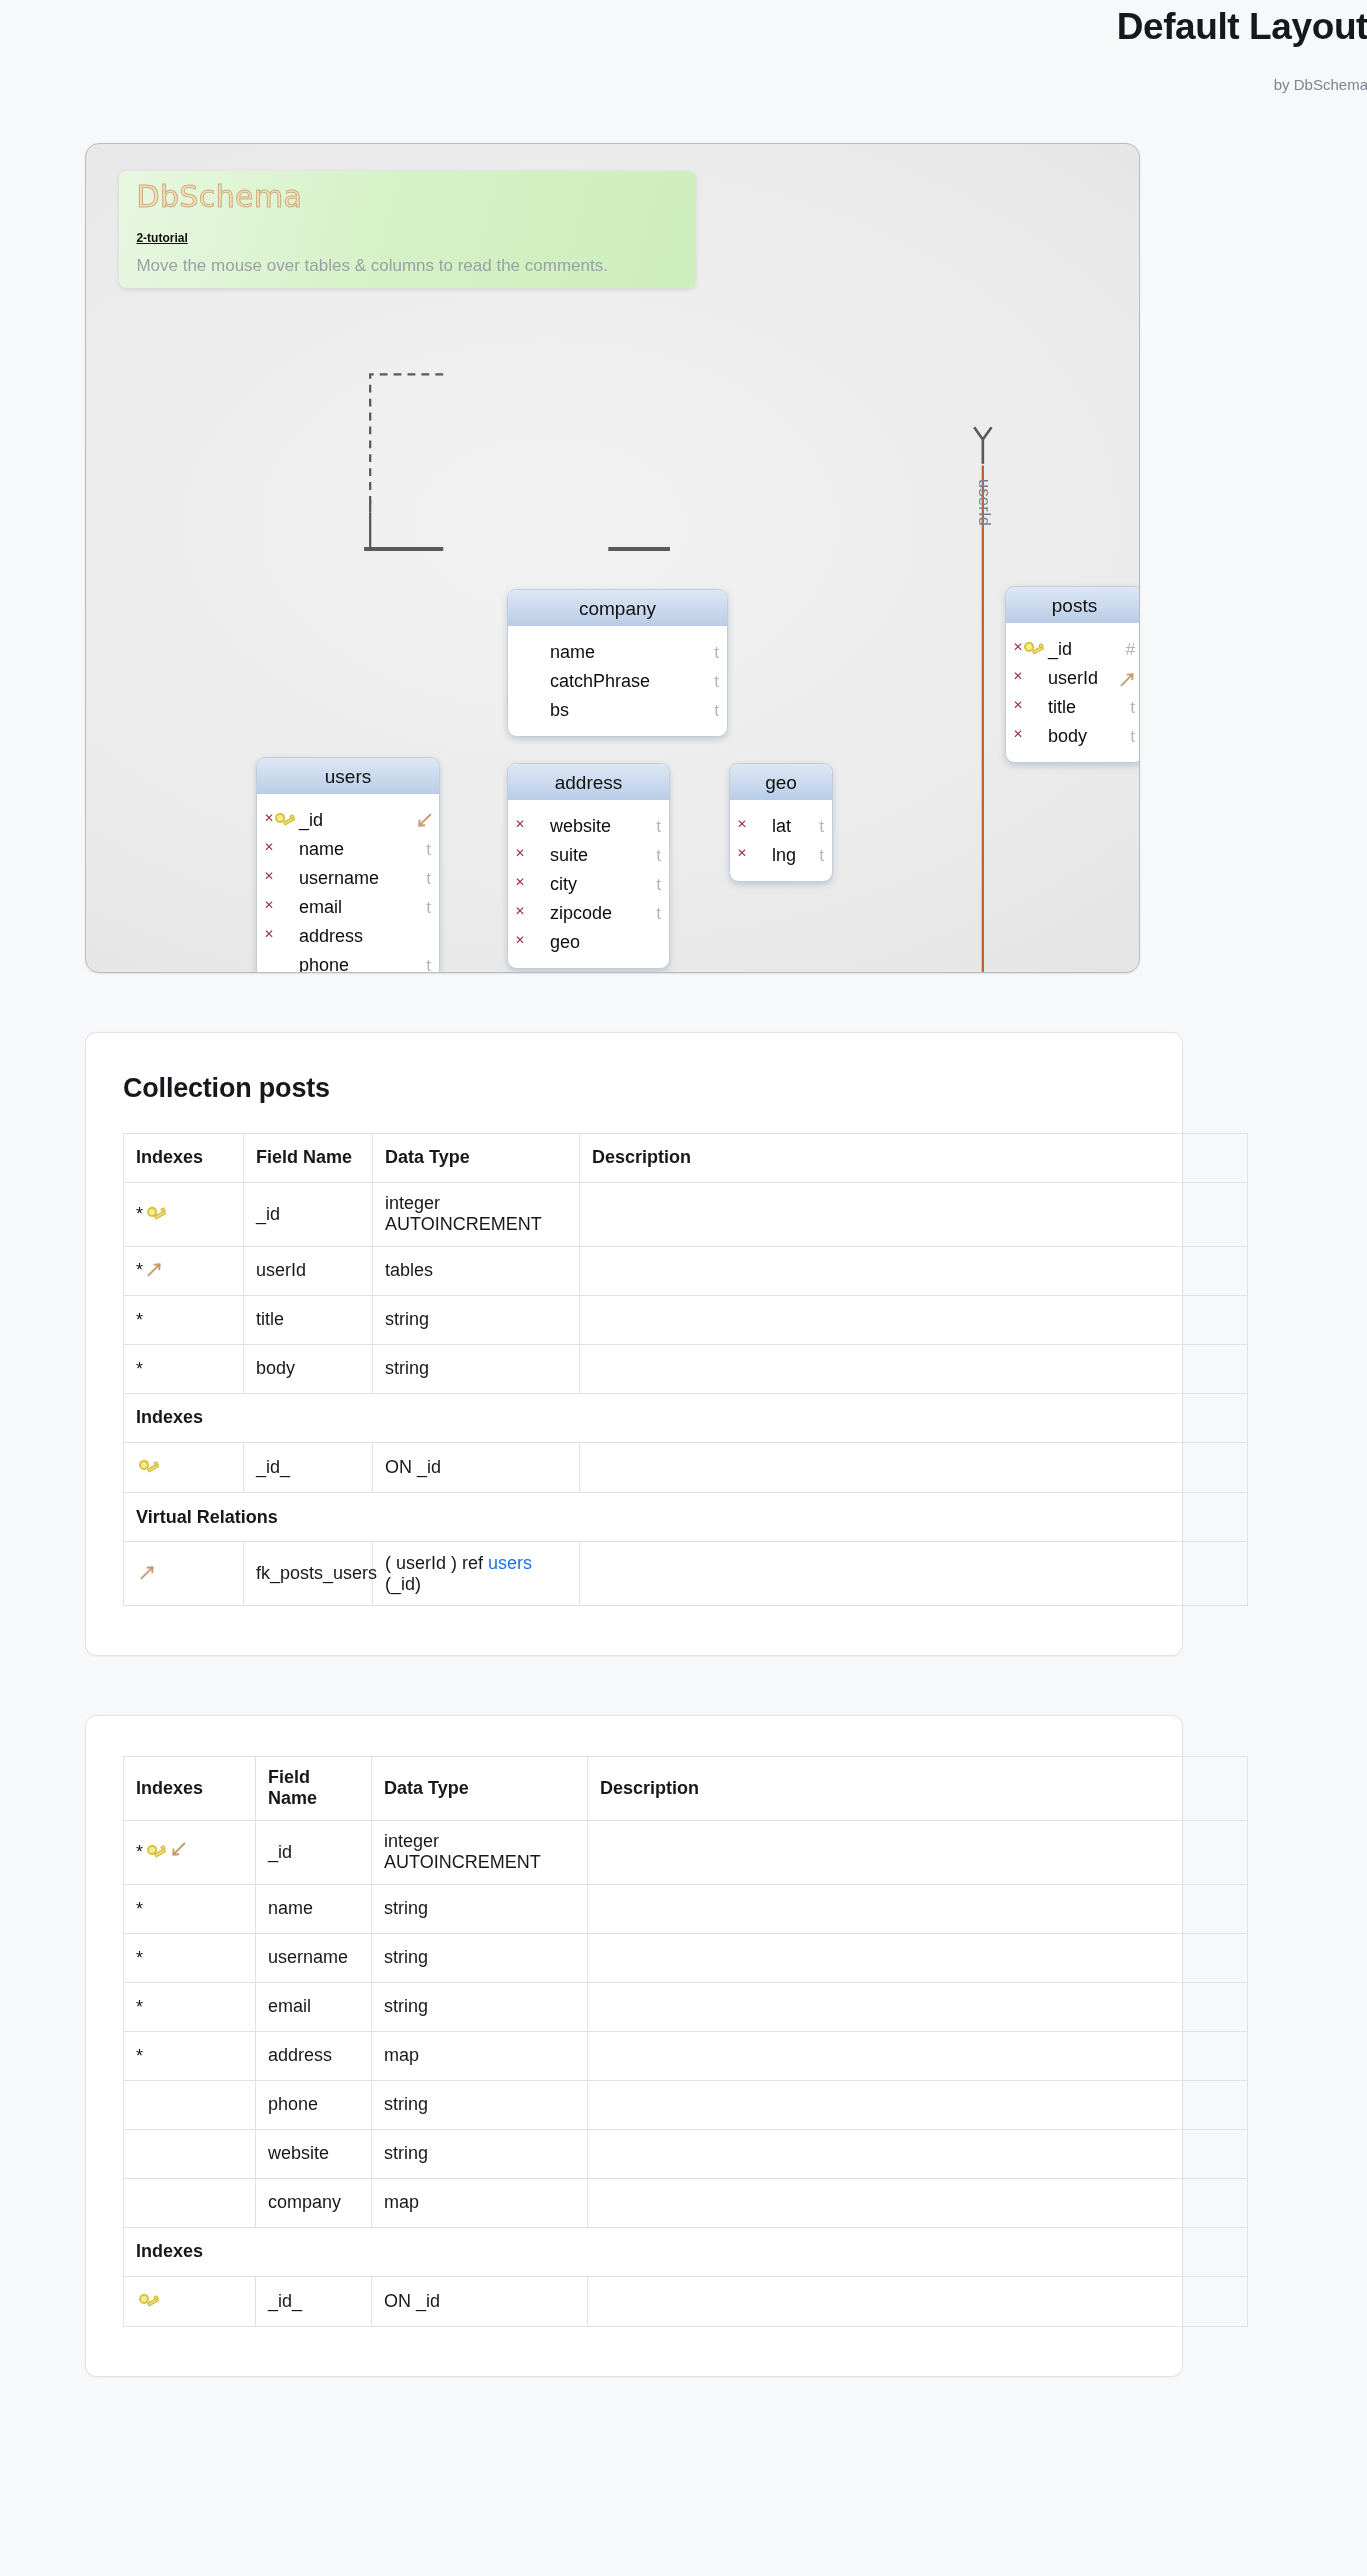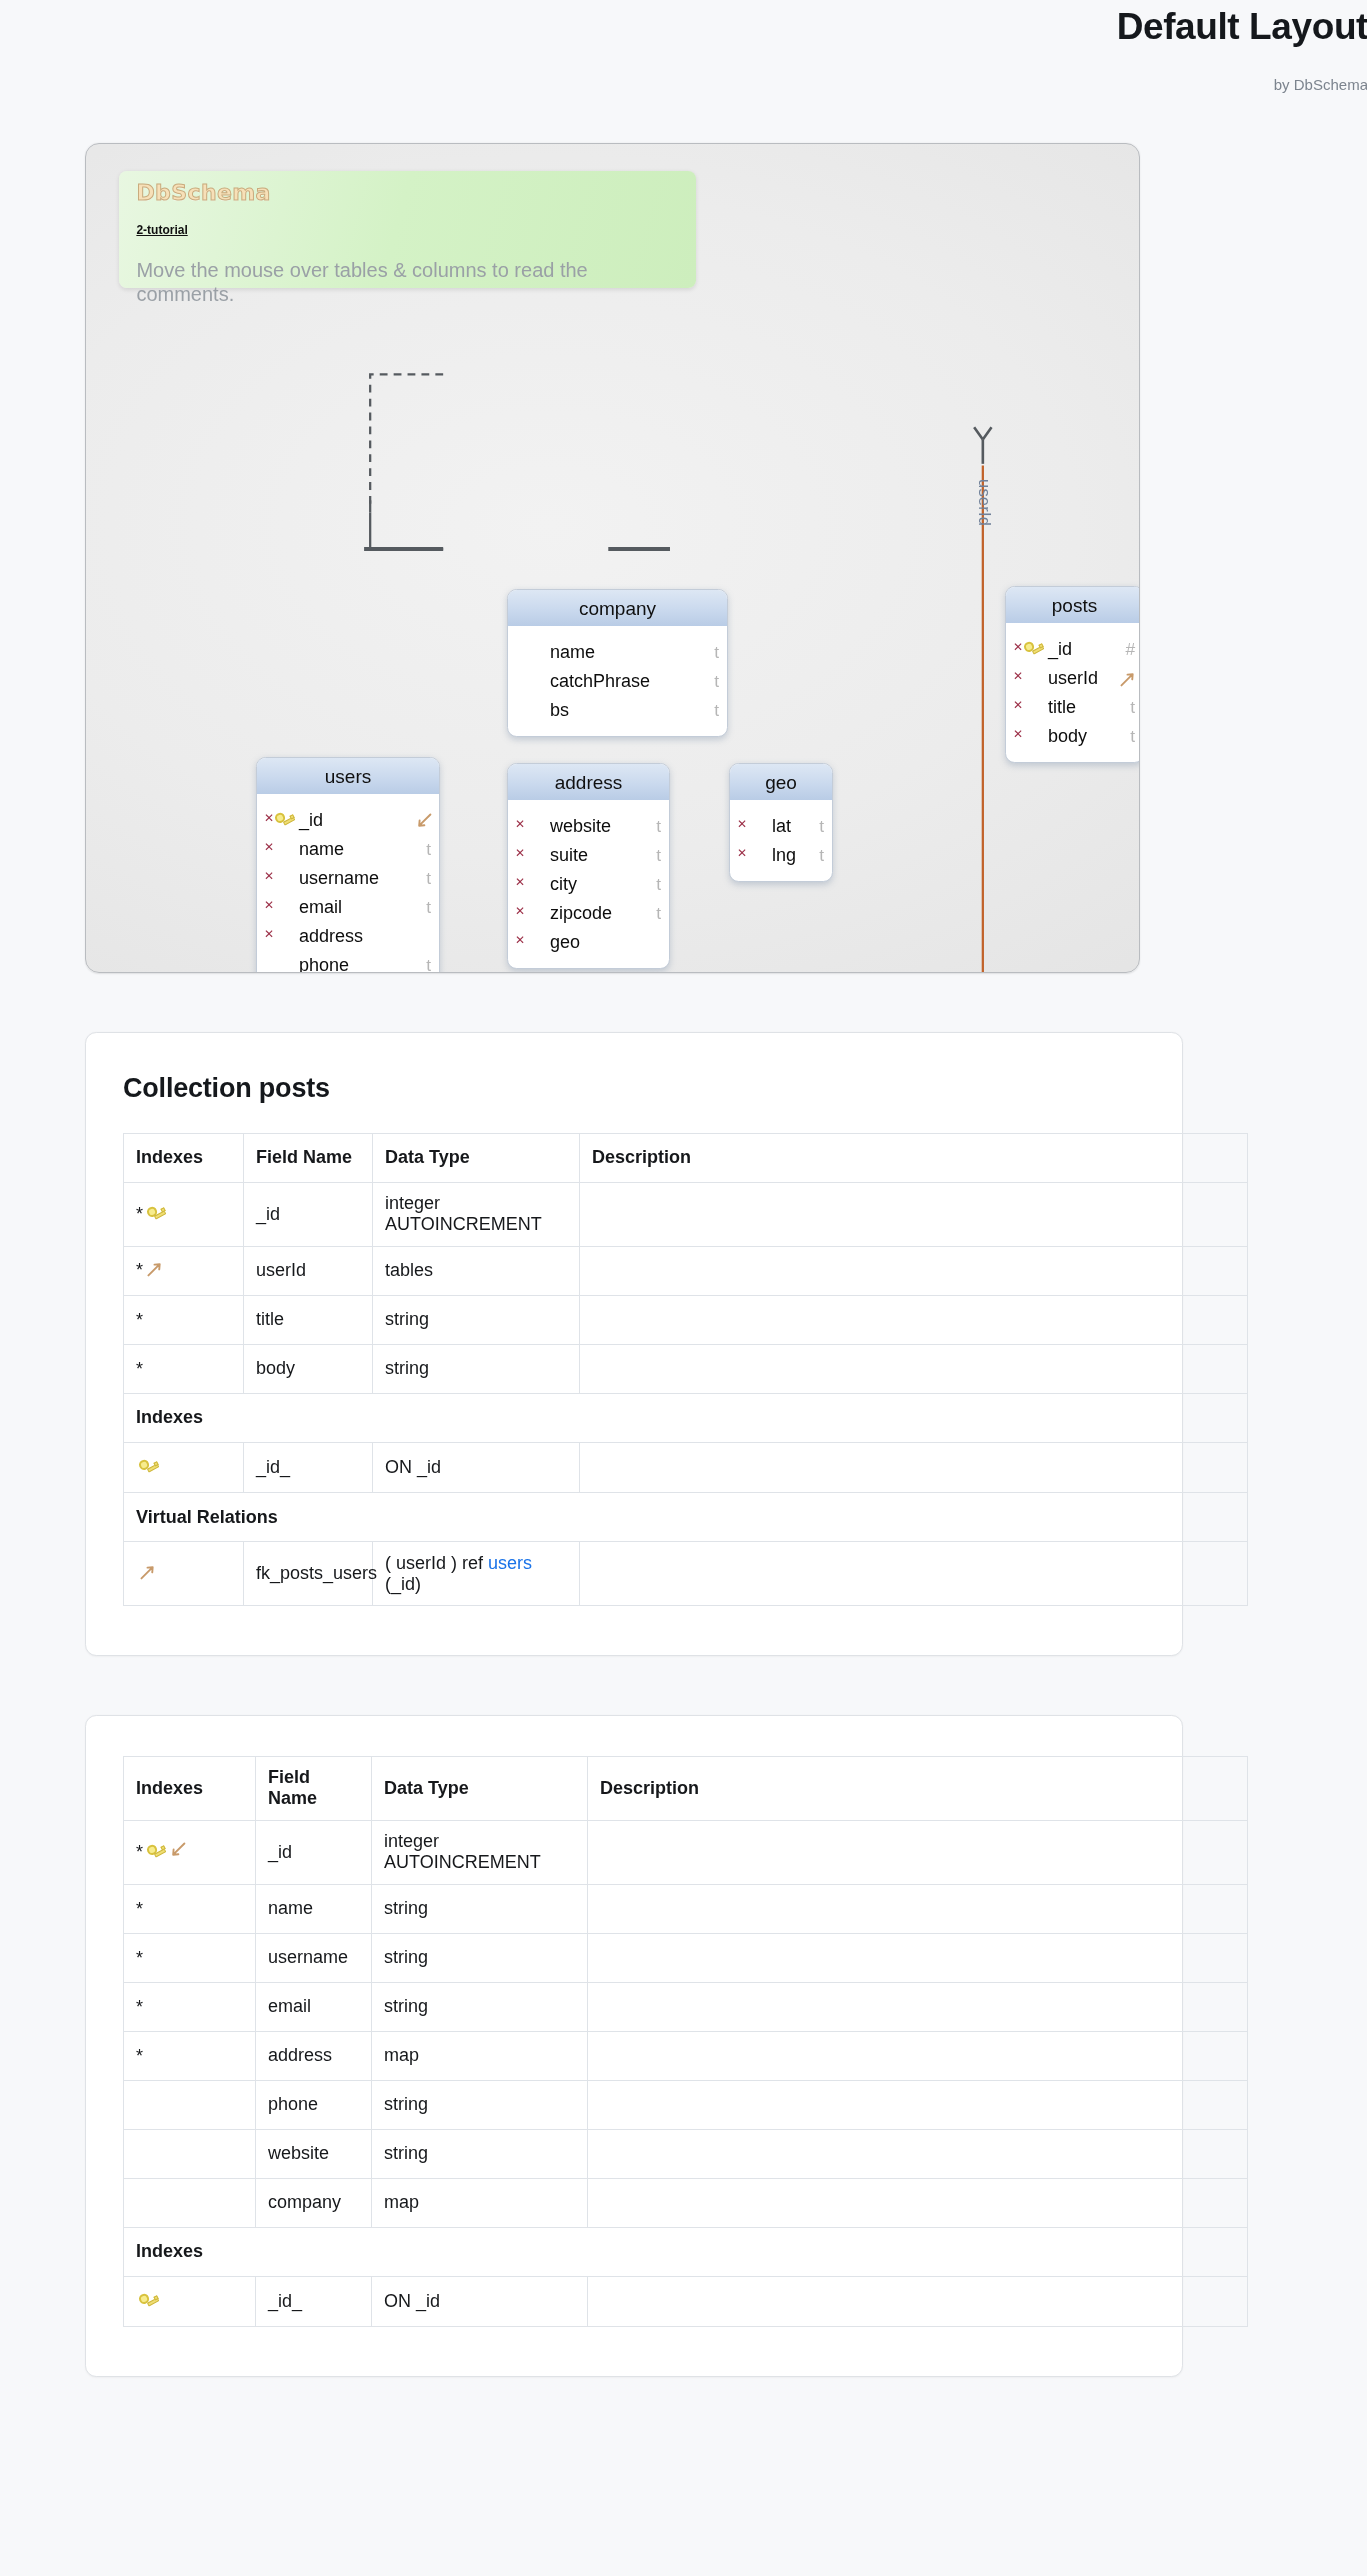--- a/index.html
+++ b/index.html
@@ -51,40 +51,40 @@
     position: absolute;
     left: 33px; top: 27px;
     width: 577px; height: 117px;
     border-radius: 7.8px;
     background: linear-gradient(105deg, #e8f7e1 0%, #d4f2c6 48%, #cdeebd 100%);
     box-shadow: 0 1.7px 4.3px rgba(0,0,0,.10);
     padding: 11.3px 15.6px 0 17.4px;
   }
   .legend-logo {
     font-family: "DejaVu Sans", sans-serif;
-    font-size: 22px;
-    font-weight: bold;
+    font-size: 30px;
+    font-weight: normal;
     color: #f7e0b8;
     letter-spacing: 0.4px;
     line-height: 1;
     -webkit-text-stroke: 1px #c9ab7d;
     text-shadow: 0 0.9px 0 rgba(255,255,255,.5);
   }
   .legend-title {
     font-size: 12px;
     font-weight: bold;
     color: #101010;
     margin-top: 20px;
     line-height: 1.15;
     text-decoration: underline;
   }
   .legend-hint {
-    font-size: 20px;
+    font-size: 17px;
     color: #9aa0a6;
-    margin-top: 20px;
+    margin-top: 10px;
     line-height: 1.2;
   }
 
   
   .er-table {
     position: absolute;
     border-radius: 9.6px;
     background: #fff;
     border: 0.9px solid #c3ccd8;
     box-shadow: 0 2.6px 6px rgba(120,140,165,.35);

